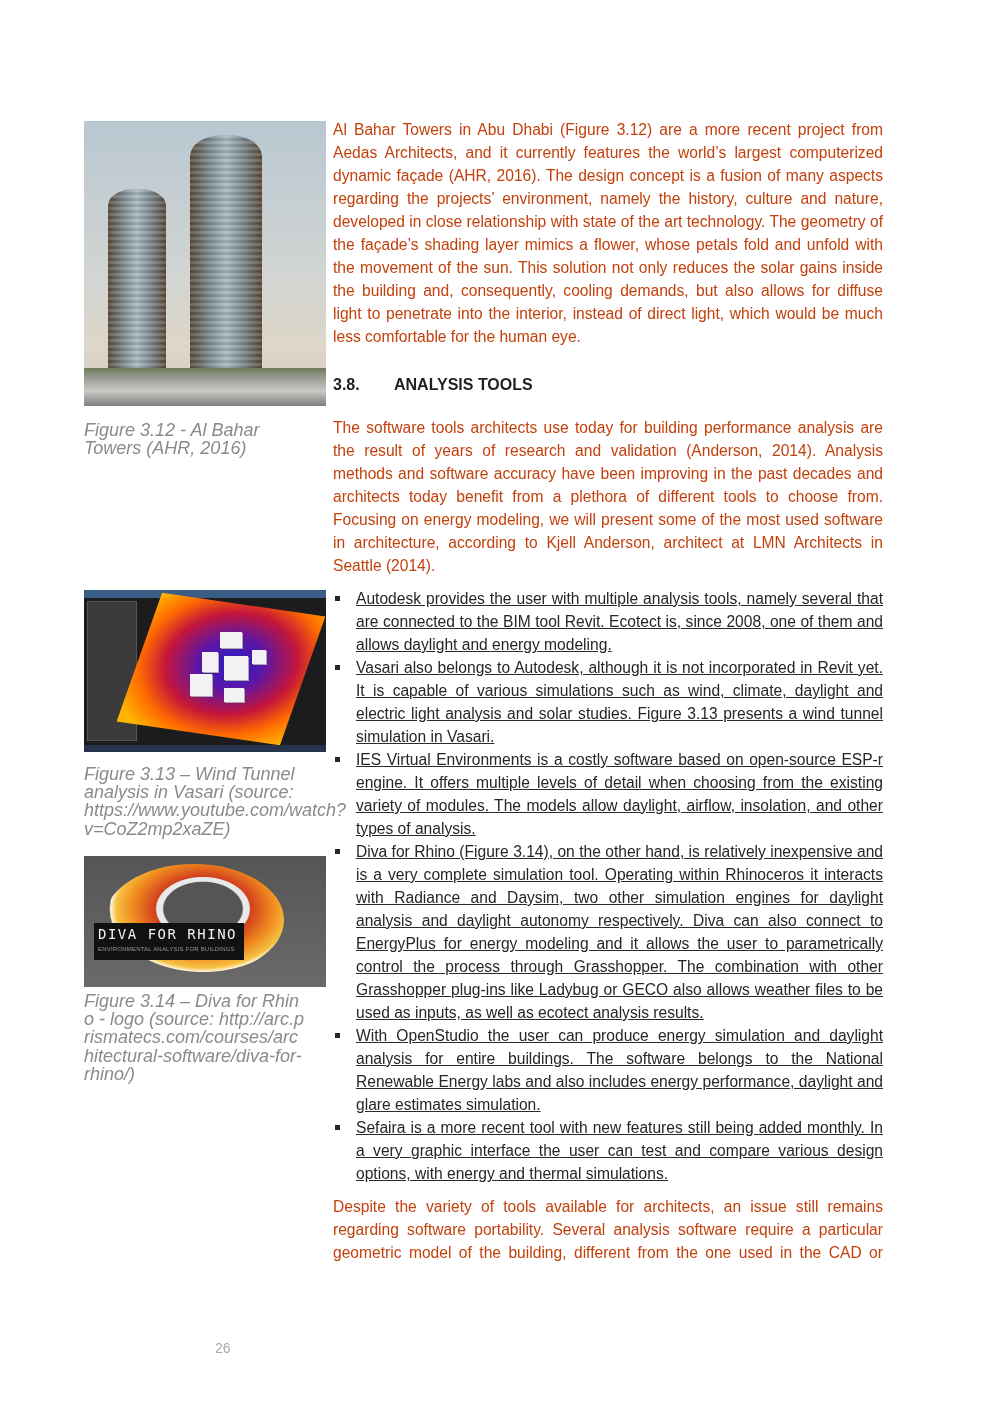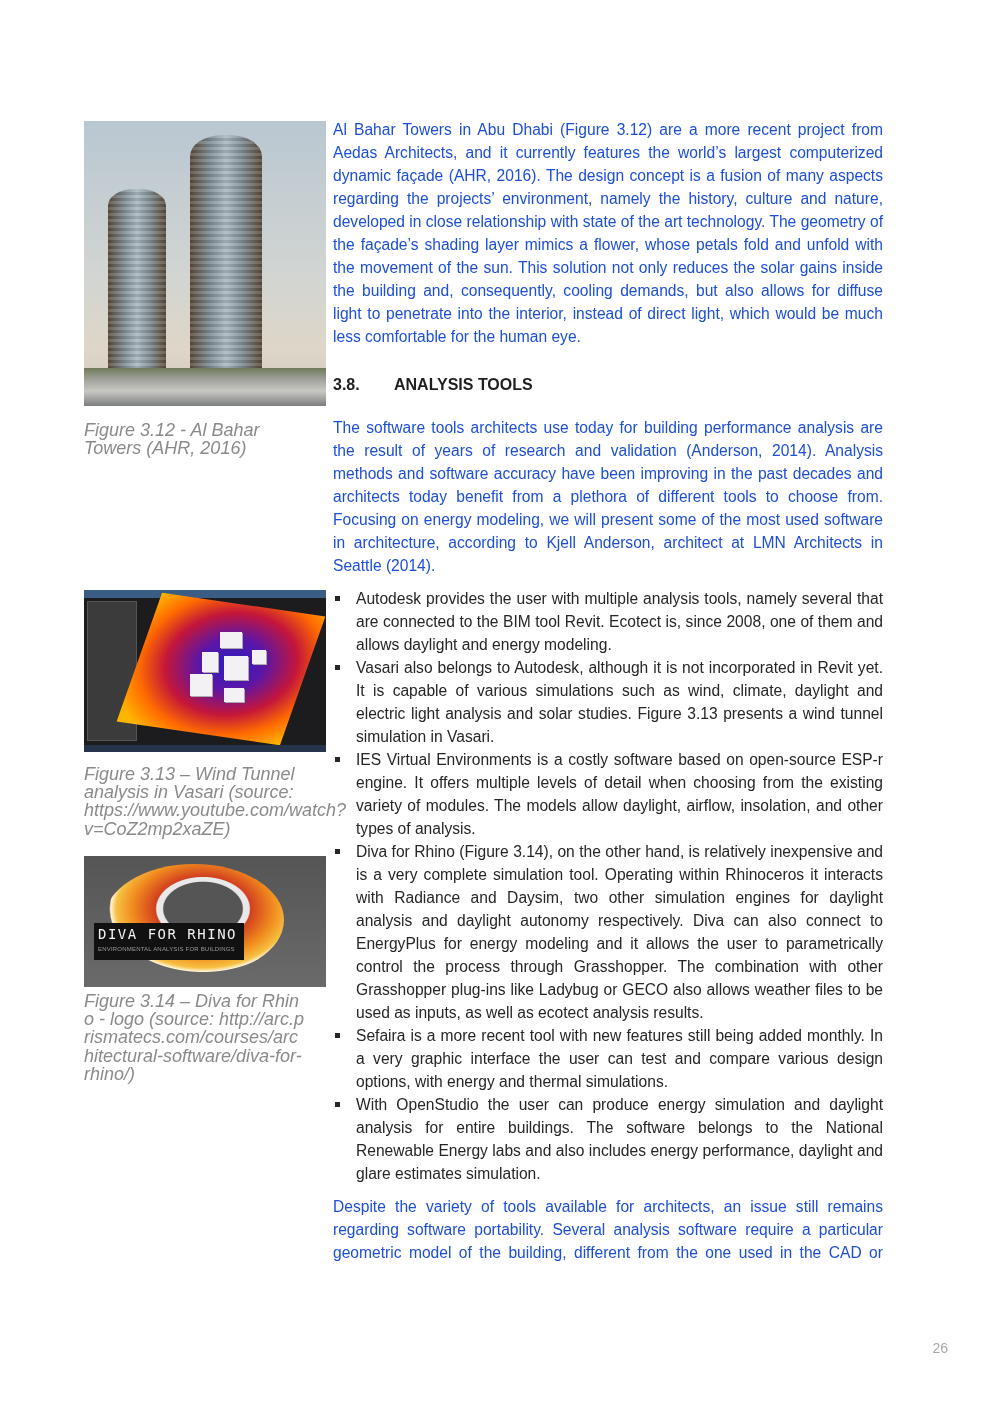--- a/index.html
+++ b/index.html
@@ -2,34 +2,34 @@
 <html><head>
 <meta charset="utf-8">
 <style>
   html, body { margin: 0; padding: 0; background: #ffffff; }
   body { width: 1000px; height: 1418px; position: relative; overflow: hidden;
          font-family: "Liberation Sans", "DejaVu Sans", sans-serif; color: #2b2b2b; }
   .page { position: absolute; left: 0; top: 0; width: 1000px; height: 1418px; }
 
   
   .main { position: absolute; left: 333px; top: 118px; width: 550px; }
-  .p { font-size: 15.6px; line-height: 23px; text-align: justify; margin: 0; color: #1d4ed8; }
+  .p { font-size: 15.6px; line-height: 23px; text-align: justify; margin: 0; color: #c2410c; }
   .h { font-size: 16px; font-weight: bold; color: #1f1f1f; margin: 0; display: flex; }
   .h .num { width: 61px; }
 
-  ul.bul { list-style: none; margin: 0; padding: 0; }
+  ul.bul { list-style: none; margin: 0; padding: 0; text-decoration: underline; }
   ul.bul li { position: relative; padding-left: 23px; font-size: 15.6px; line-height: 23px;
               text-align: justify; color: #262626; }
   ul.bul li .bullet { position: absolute; left: 2px; top: 9px; width: 5px; height: 5px; background: #262626; }
 
   
   .fig { position: absolute; left: 84px; width: 242px; overflow: hidden; }
   .caption { position: absolute; left: 84px; width: 222px; font-size: 18px; line-height: 18.2px;
              font-style: italic; color: #8a8a8a; margin: 0; }
-  .pageno { position: absolute; left: 0; width: 948px; top: 1340px; text-align: right;
+  .pageno { position: absolute; left: 0; width: 948px; top: 1340px; text-align: left;
             font-size: 14px; color: #a8a8a8; padding-left: 215px; box-sizing: border-box; }
 
   
   .towers { top: 121px; height: 285px;
             background: linear-gradient(180deg, #b9c7d1 0%, #d2d5d2 55%, #ded6c8 80%, #cfc8bb 100%); }
   .tower { position: absolute; border-radius: 45% 45% 6% 6% / 9% 9% 2% 2%;
            background: repeating-linear-gradient(180deg, rgba(255,255,255,0.12) 0 3px, rgba(0,0,0,0.08) 3px 6px),
                        linear-gradient(90deg, #5b4a3a 0%, #7e8c93 28%, #a9b8bf 50%, #7e8c93 72%, #5b4a3a 100%); }
   .tower.t1 { left: 24px; top: 68px; width: 58px; height: 185px; }
   .tower.t2 { left: 106px; top: 14px; width: 72px; height: 240px; }
@@ -97,21 +97,21 @@
       <span>ANALYSIS TOOLS</span>
     </h2>
 
     <p class="p" style="margin-top:22px;">The software tools architects use today for building performance analysis are the result of years of research and validation (Anderson, 2014). Analysis methods and software accuracy have been improving in the past decades and architects today benefit from a plethora of different tools to choose from. Focusing on energy modeling, we will present some of the most used software in architecture, according to Kjell Anderson, architect at LMN Architects in Seattle (2014).</p>
 
     <ul class="bul" style="margin-top:10px;">
       <li><span class="bullet"></span><span>Autodesk provides the user with multiple analysis tools, namely several that are connected to the BIM tool Revit. Ecotect is, since 2008, one of them and allows daylight and energy modeling.</span></li>
       <li><span class="bullet"></span><span>Vasari also belongs to Autodesk, although it is not incorporated in Revit yet. It is capable of various simulations such as wind, climate, daylight and electric light analysis and solar studies. Figure 3.13 presents a wind tunnel simulation in Vasari.</span></li>
       <li><span class="bullet"></span><span>IES Virtual Environments is a costly software based on open-source ESP-r engine. It offers multiple levels of detail when choosing from the existing variety of modules. The models allow daylight, airflow, insolation, and other types of analysis.</span></li>
       <li><span class="bullet"></span><span>Diva for Rhino (Figure 3.14), on the other hand, is relatively inexpensive and is a very complete simulation tool. Operating within Rhinoceros it interacts with Radiance and Daysim, two other simulation engines for daylight analysis and daylight autonomy respectively. Diva can also connect to EnergyPlus for energy modeling and it allows the user to parametrically control the process through Grasshopper. The combination with other Grasshopper plug-ins like Ladybug or GECO also allows weather files to be used as inputs, as well as ecotect analysis results.</span></li>
+      <li><span class="bullet"></span><span>With OpenStudio the user can produce energy simulation and daylight analysis for entire buildings. The software belongs to the National Renewable Energy labs and also includes energy performance, daylight and glare estimates simulation.</span></li>
       <li><span class="bullet"></span><span>Sefaira is a more recent tool with new features still being added monthly. In a very graphic interface the user can test and compare various design options, with energy and thermal simulations.</span></li>
-      <li><span class="bullet"></span><span>With OpenStudio the user can produce energy simulation and daylight analysis for entire buildings. The software belongs to the National Renewable Energy labs and also includes energy performance, daylight and glare estimates simulation.</span></li>
     </ul>
 
     <p class="p" style="margin-top:10px; text-align-last: justify;">Despite the variety of tools available for architects, an issue still remains regarding software portability. Several analysis software require a particular geometric model of the building, different from the one used in the CAD or</p>
   </div>
 
   <div class="pageno">26</div>
 </div>
 
 </body></html>

